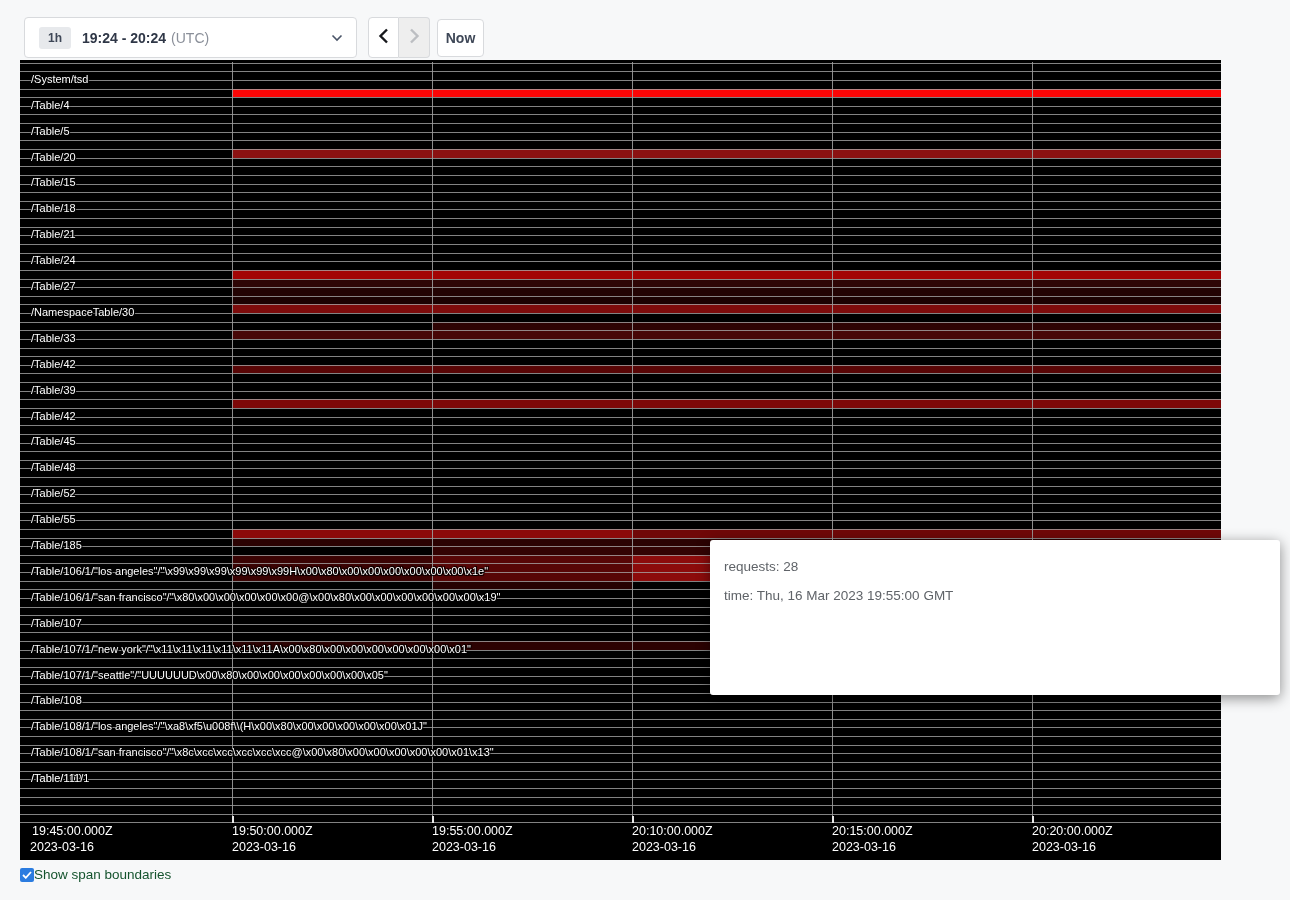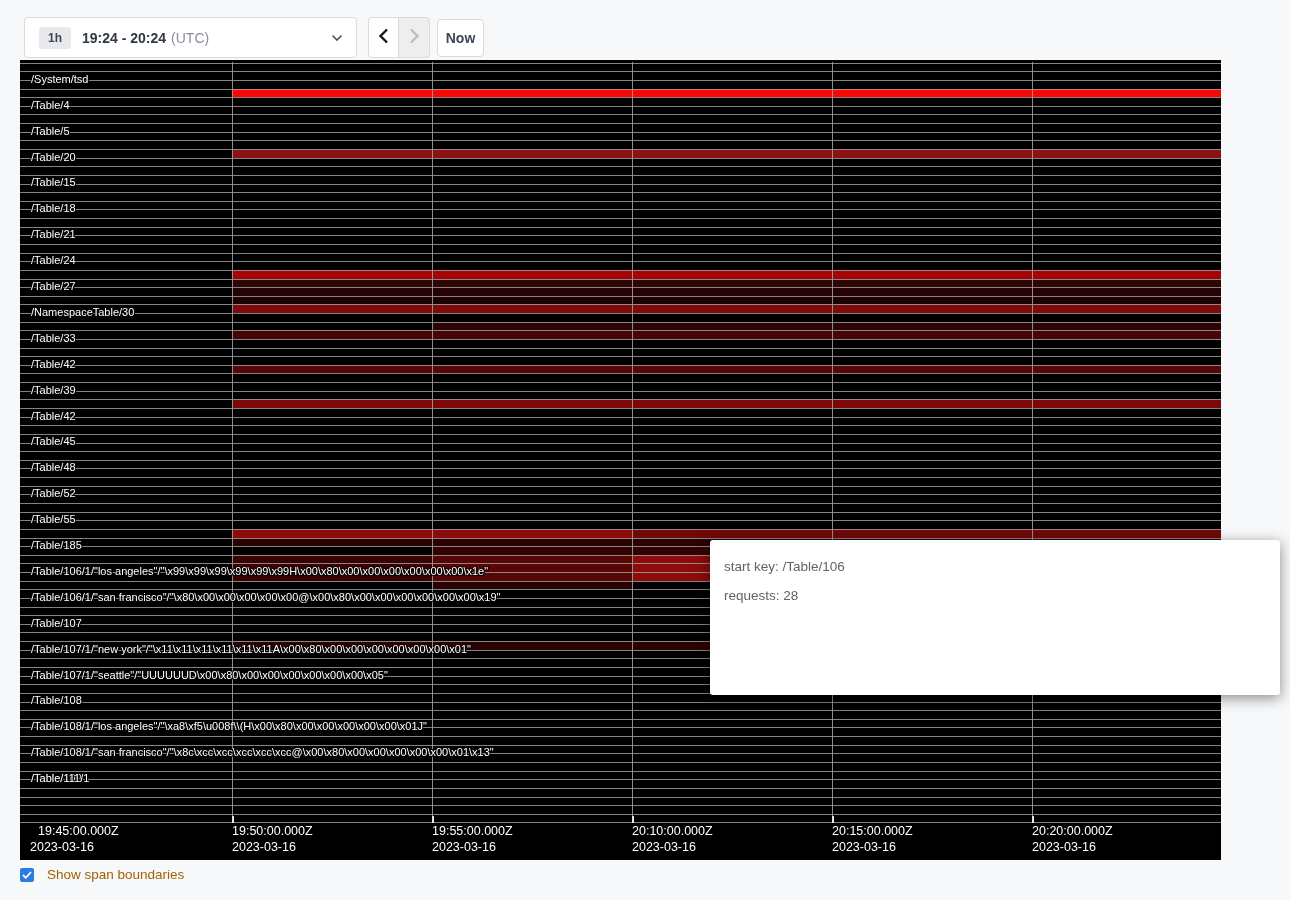--- a/index.html
+++ b/index.html
@@ -62,21 +62,21 @@
     font-size:13.5px;color:#5f6368;margin-top:13px;line-height:16px;white-space:nowrap;overflow:hidden;
   }
   
   .footer{
     position:absolute;left:20px;top:867px;display:flex;align-items:center;
   }
   .cbx{
     width:14px;height:14px;background:#2b7ce0;border-radius:2px;
     display:flex;align-items:center;justify-content:center;cursor:pointer;flex:none;
   }
-  .cbx-label{margin-left:13px;font-size:13.5px;color:#a16207;}
+  .cbx-label{margin-left:0;font-size:13.5px;color:#14532d;}
 </style>
 </head>
 <body>
 
 <div class="range-select">
   <span class="range-chip">1h</span>
   <span class="range-text">19:24 - 20:24</span>
   <span class="range-tz">(UTC)</span>
   <span class="range-caret">
     <svg width="12" height="8" viewBox="0 0 12 8">
@@ -247,42 +247,42 @@
     <div class="rowlabel" style="top: 505.914px;">/Table/106/1/"los angeles"/"\x99\x99\x99\x99\x99\x99H\x00\x80\x00\x00\x00\x00\x00\x00\x1e"</div>
     <div class="rowlabel" style="top: 531.813px;">/Table/106/1/"san francisco"/"\x80\x00\x00\x00\x00\x00@\x00\x80\x00\x00\x00\x00\x00\x00\x19"</div>
     <div class="rowlabel" style="top: 557.712px;">/Table/107</div>
     <div class="rowlabel" style="top: 583.611px;">/Table/107/1/"new york"/"\x11\x11\x11\x11\x11\x11A\x00\x80\x00\x00\x00\x00\x00\x00\x01"</div>
     <div class="rowlabel" style="top: 609.51px;">/Table/107/1/"seattle"/"UUUUUUD\x00\x80\x00\x00\x00\x00\x00\x00\x05"</div>
     <div class="rowlabel" style="top: 635.409px;">/Table/108</div>
     <div class="rowlabel" style="top: 661.308px;">/Table/108/1/"los angeles"/"\xa8\xf5\u008f\\(H\x00\x80\x00\x00\x00\x00\x00\x01J"</div>
     <div class="rowlabel" style="top: 687.207px;">/Table/108/1/"san francisco"/"\x8c\xcc\xcc\xcc\xcc\xcc@\x00\x80\x00\x00\x00\x00\x00\x01\x13"</div>
     <div class="rowlabel" style="top: 713.106px;">/Table/109</div>
     <div class="rowlabel" style="top: 713px;">/Table/111/1</div>
-    <div class="xtick-time" style="left: 18px;">19:45:00.000Z</div>
+    <div class="xtick-time" style="left: 12px;">19:45:00.000Z</div>
     <div class="xtick-date" style="left: 10px;">2023-03-16</div>
     <div class="xtick-time" style="left: 212px;">19:50:00.000Z</div>
     <div class="xtick-date" style="left: 212px;">2023-03-16</div>
     <div class="xtick-time" style="left: 412px;">19:55:00.000Z</div>
     <div class="xtick-date" style="left: 412px;">2023-03-16</div>
     <div class="xtick-time" style="left: 612px;">20:10:00.000Z</div>
     <div class="xtick-date" style="left: 612px;">2023-03-16</div>
     <div class="xtick-time" style="left: 812px;">20:15:00.000Z</div>
     <div class="xtick-date" style="left: 812px;">2023-03-16</div>
     <div class="xtick-time" style="left: 1012px;">20:20:00.000Z</div>
     <div class="xtick-date" style="left: 1012px;">2023-03-16</div>
     <div class="tickmark" style="left: 211.5px;"></div>
     <div class="tickmark" style="left: 411.5px;"></div>
     <div class="tickmark" style="left: 611.5px;"></div>
     <div class="tickmark" style="left: 811.5px;"></div>
     <div class="tickmark" style="left: 1011.5px;"></div>
   </div>
 
 <div class="kv-tooltip">
-  <div class="tline">start key: /Table/106</div>
   <div class="tline">requests: 28</div>
+  <div class="tline">time: Thu, 16 Mar 2023 19:55:00 GMT</div>
 </div>
 
 <div class="footer">
   <span class="cbx">
     <svg width="10" height="8" viewBox="0 0 10 8">
         <polyline points="1,4 3.8,6.8 9,1" fill="none" stroke="#fff" stroke-width="1.8"></polyline>
       </svg>
   </span>
   <span class="cbx-label">Show span boundaries</span>
 </div>

